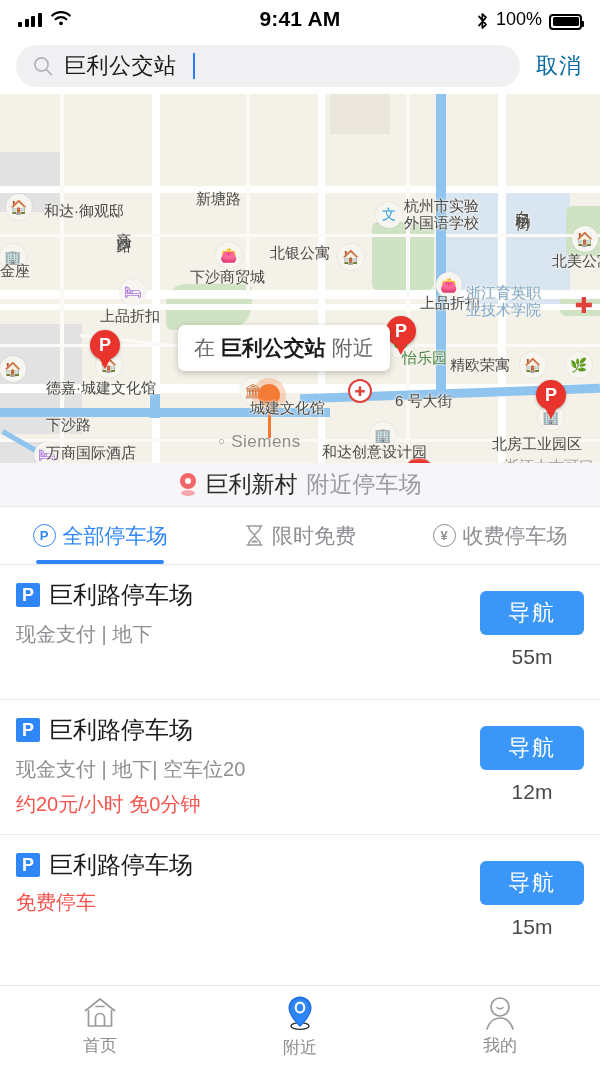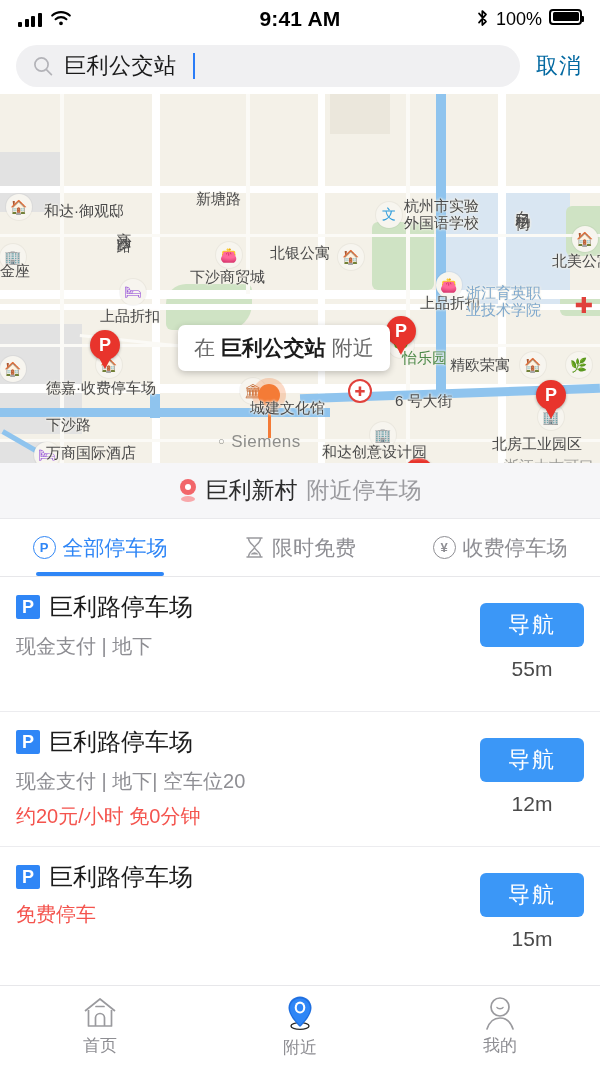--- a/index.html
+++ b/index.html
@@ -10,21 +10,21 @@
     overflow: hidden;
   }
   #app { position: relative; width: 600px; height: 1067px; background:#fff; }
 
   
   .statusbar {
     height: 38px; display:flex; align-items:center; justify-content:space-between;
     padding: 0 18px; background:#fff;
   }
   .sb-left { display:flex; align-items:center; gap:8px; }
-  .sb-right { display:flex; align-items:flex-start; gap:7px; }
+  .sb-right { display:flex; align-items:flex-end; gap:7px; }
   .sb-time { font-size:21px; font-weight:600; color:#000; letter-spacing:0.2px;
              position:absolute; left:0; right:0; text-align:center; top:7px; }
   .bars { display:flex; align-items:flex-end; gap:2.5px; height:15px; }
   .bars i { display:block; width:4px; background:#000; border-radius:1px; }
   .bars i:nth-child(1){ height:5px; }
   .bars i:nth-child(2){ height:8px; }
   .bars i:nth-child(3){ height:11px; }
   .bars i:nth-child(4){ height:14px; }
   .pct { font-size:18px; font-weight:500; color:#000; }
   .batt { width:33px; height:16px; border:2px solid #000; border-radius:4px; position:relative; padding:1.5px; }
@@ -89,21 +89,21 @@
   .callout b { color:#1b1b1b; font-weight:bold; }
 
   .cross { position:absolute; width:24px; height:24px; border-radius:50%; border:2px solid #e0413c;
            color:#e0413c; font-size:13px; display:flex; align-items:center; justify-content:center; background:#fff; }
   .redplus { position:absolute; width:24px; height:24px; border-radius:4px; color:#e0413c;
              font-size:22px; display:flex; align-items:center; justify-content:center; }
   .siemens { position:absolute; font-size:17px; color:#8d8d8a; letter-spacing:.5px; }
   .siemens::before { content:"\25CB"; font-size:11px; margin-right:6px; vertical-align:2px; }
 
   
-  .result-head { height:56px; background:#f6f6f8; display:flex; align-items:center;
+  .result-head { height:44px; background:#f6f6f8; display:flex; align-items:center;
                  justify-content:center; gap:9px; border-bottom:1px solid #e9e9ec; }
   .rh-pin { width:18px; height:24px; position:relative; }
   .rh-pin .h { position:absolute; top:0; left:1px; width:16px; height:16px; border-radius:50%;
                background:#f2666a; }
   .rh-pin .h::after { content:""; position:absolute; left:5px; top:5px; width:6px; height:6px;
                       border-radius:50%; background:#fff; }
   .rh-pin .sh { position:absolute; bottom:1px; left:2px; width:14px; height:6px; border-radius:50%;
                 background:#f8a8ab; }
   .rh-name { font-size:23px; color:#2b2b2b; }
   .rh-sub { font-size:23px; color:#9b9b9f; }
@@ -278,21 +278,21 @@
         <div class="maplabel two" style="left: 404px; top: 103px;">杭州市实验
 外国语学校</div>
         <div class="maplabel vert" style="left: 513px; top: 104px;">白杨街</div>
         <div class="maplabel " style="left: 552px; top: 158px;">北美公寓</div>
         <div class="maplabel " style="left: 100px; top: 213px;">上品折扣</div>
         <div class="maplabel " style="left: 420px; top: 200px;">上品折扣</div>
         <div class="maplabel two blue-t" style="left: 466px; top: 190px;">浙江育英职
 业技术学院</div>
         <div class="maplabel green-t" style="left: 402px; top: 255px;">怡乐园</div>
         <div class="maplabel " style="left: 450px; top: 262px; text-align: center;">精欧荣寓</div>
-        <div class="maplabel " style="left: 46px; top: 285px;">德嘉·收费停车场</div>
+        <div class="maplabel " style="left: 46px; top: 285px;">德嘉·城建文化馆</div>
         <div class="maplabel " style="left: 206px; top: 305px; margin-left: 44px;">城建文化馆</div>
         <div class="maplabel " style="left: 395px; top: 298px;">6 号大街</div>
         <div class="maplabel " style="left: 492px; top: 341px;">北房工业园区</div>
         <div class="maplabel " style="left: 46px; top: 322px;">下沙路</div>
         <div class="maplabel " style="left: 46px; top: 350px;">万商国际酒店</div>
         <div class="maplabel " style="left: 322px; top: 349px;">和达创意设计园</div>
         <div class="maplabel two gray" style="left: 504px; top: 363px;">浙江太古可口
 乐饮料有限公</div>
         <div class="maplabel " style="left: 196px; top: 96px;">新塘路</div>
       </div>

